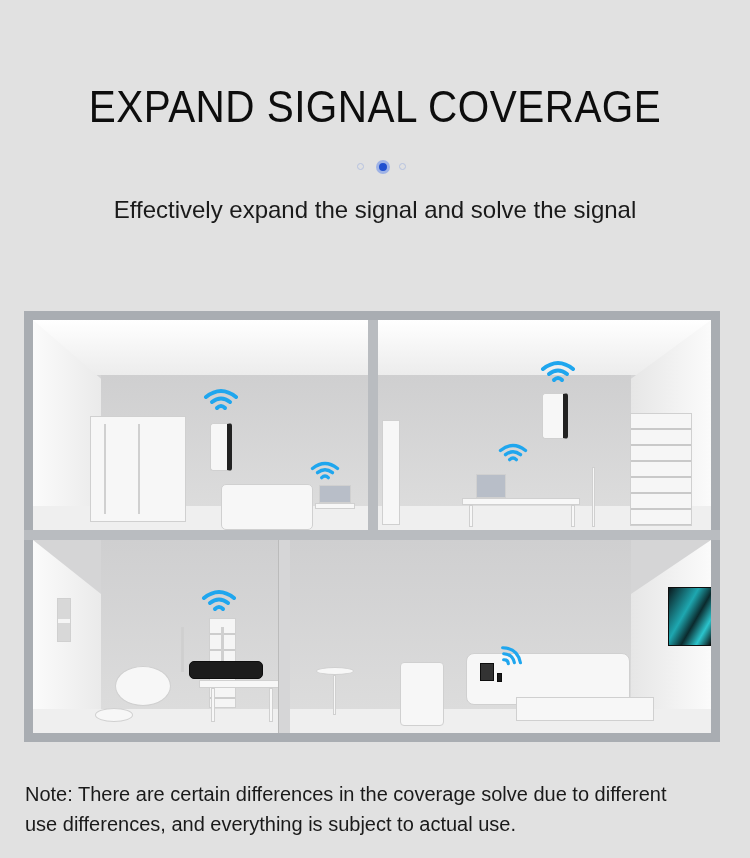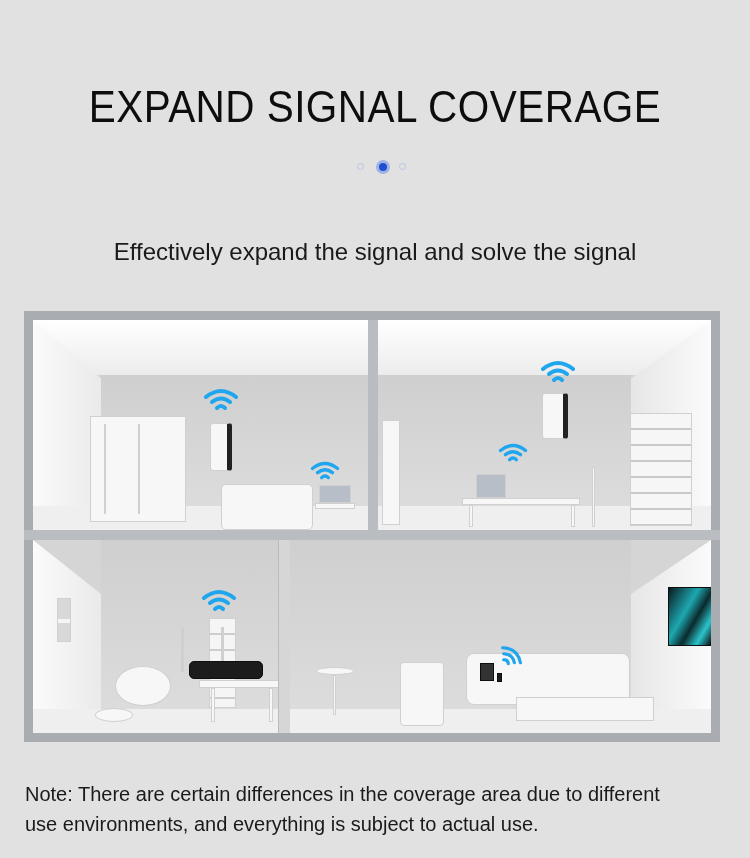--- a/index.html
+++ b/index.html
@@ -1,21 +1,21 @@
 <!DOCTYPE html>
 <html><head>
 <meta charset="utf-8">
 <style>
   html, body { margin:0; padding:0; }
   body { width:750px; height:858px; background:#e1e1e1; position:relative; overflow:hidden; font-family:"Liberation Sans", sans-serif; color:#111; }
   .title { position:absolute; top:82px; left:0; width:750px; text-align:center; font-size:44px; letter-spacing:0.5px; color:#0d0d0d; transform:scaleX(0.92); }
   .dots { position:absolute; top:160px; left:357px; width:60px; height:14px; }
   .dot { position:absolute; top:3px; width:7px; height:7px; border-radius:50%; border:1.5px solid #b7c3e0; box-sizing:border-box; }
   .dot.active { top:0; width:14px; height:14px; border:3px solid #9fb3e6; background:#1f4fcf; }
-  .subtitle { position:absolute; top:194px; left:0; width:750px; text-align:center; font-size:24px; line-height:31px; color:#1a1a1a;margin-top:42px; }
+  .subtitle { position:absolute; top:194px; left:0; width:750px; text-align:center; font-size:24px; line-height:31px; color:#1a1a1a; }
   .house { position:absolute; left:24px; top:311px; width:696px; height:431px; background:#a9adb2; }
   .room { position:absolute; overflow:hidden; background:#d5d5d6; }
   .ceiling { position:absolute; left:0; top:0; right:0; height:55px; background:linear-gradient(#ffffff,#ececec); }
   .wallL { position:absolute; left:0; top:0; bottom:0; width:68px; background:linear-gradient(90deg,#fbfbfb,#eaeaea); clip-path:polygon(0 0,100% 28%,100% 88%,0 100%); }
   .wallR { position:absolute; right:0; top:0; bottom:0; width:80px; background:linear-gradient(270deg,#fbfbfb,#e6e6e6); clip-path:polygon(0 28%,100% 0,100% 100%,0 88%); }
   .floor { position:absolute; left:0; right:0; bottom:0; height:24px; background:#efefef; }
   .back { position:absolute; background:linear-gradient(#cfcfd0,#dcdcdc); }
   .divider { position:absolute; background:#b9bcc0; }
   .wifi { position:absolute; width:36px; height:26px; }
   .wifi svg { width:100%; height:100%; }
@@ -142,15 +142,15 @@
           <path d="M9 15 Q18 8 27 15" stroke="#1fa6ee" stroke-width="4" fill="none" stroke-linecap="round"></path>
           <path d="M14 21 Q18 17 22 21" stroke="#1fa6ee" stroke-width="4" fill="none" stroke-linecap="round"></path>
         </svg>
     </div>
     <div class="furn" style="left:226px;top:157px;width:138px;height:24px;"></div>
     <div class="furn dark" style="left:378px;top:47px;width:44px;height:59px;background:linear-gradient(120deg,#0a1a1e,#1ea7b0 40%,#0b2a2d 60%,#2bc4cc 80%,#0a0a0a);"></div>
   </div>
 </div>
 
 <div class="note">
-  <div>Note: There are certain differences in the coverage area due to different</div>
-  <div>use environments, and everything is subject to actual use.</div>
+  <div>Note: There are certain differences in the coverage solve due to different</div>
+  <div>use differences, and everything is subject to actual use.</div>
 </div>
 
 </body></html>

